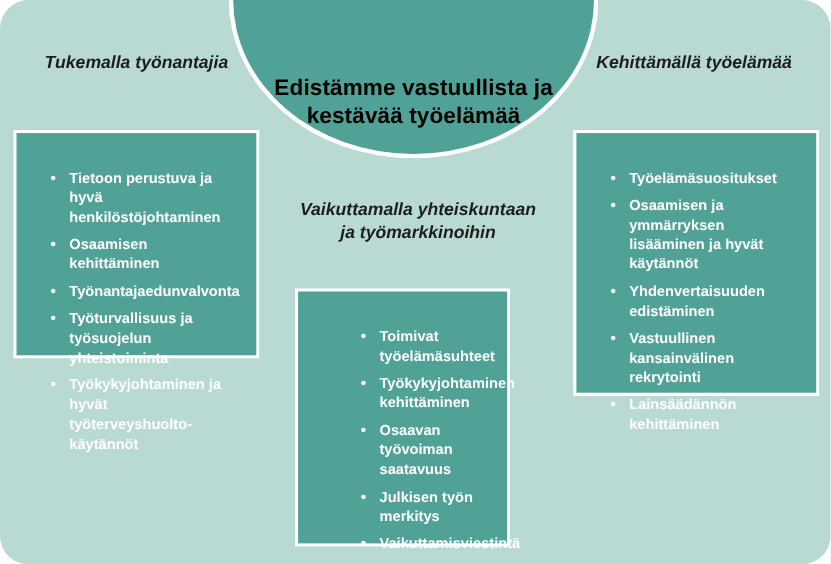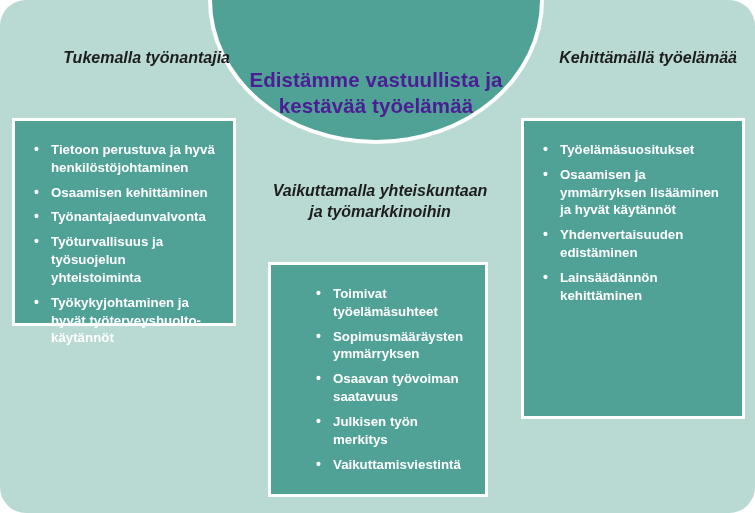--- a/index.html
+++ b/index.html
@@ -44,55 +44,55 @@
     display: flex;
     align-items: flex-end;
     justify-content: center;
   }
   .dome-inner {
     padding-bottom: 22px;
     width: 300px;
     text-align: center;
   }
   .dome-title {
-    color: #4c1d95;
+    color: #000000;
     font-size: 20.5px;
     font-weight: bold;
     line-height: 1.24;
     letter-spacing: .1px;
   }
   
   .side-heading {
     position: absolute;
-    text-align: right;
+    text-align: center;
     color: #1d1d1d;
     font-size: 16px;
     font-weight: bold;
     font-style: italic;
     line-height: 1.3;
   }
   #heading-left  { left: 18px;  top: 48px;  width: 212px; }
   #heading-right { left: 525px; top: 48px;  width: 212px; }
   #heading-center{ left: 272px; top: 181px; width: 216px; text-align: center; }
 
   
   .box {
     position: absolute;
     background: #4fa295;
     border: 3px solid #ffffff;
     box-sizing: border-box;
     padding: 16px 12px 16px 12px;
   }
   #box-left   { left: 12px;  top: 118px; width: 224px; height: 208px; }
-  #box-right  { left: 521px; top: 118px; width: 224px; height: 301px; }
-  #box-center { left: 268px; top: 262px; width: 220px; height: 235px; padding-left: 38px; }
+  #box-right  { left: 521px; top: 118px; width: 224px; height: 242px; }
+  #box-center { left: 268px; top: 262px; width: 196px; height: 235px; padding-left: 38px; }
 
   ul.bullets {
     list-style: none;
-    margin: 4px;
+    margin: 16px;
     padding: 0;
   }
   ul.bullets li {
     position: relative;
     color: #ffffff;
     font-size: 13.3px;
     font-weight: bold;
     line-height: 1.34;
     padding-left: 20px;
     margin-bottom: 7px;
@@ -130,29 +130,30 @@
       <li>Osaamisen kehittäminen</li>
       <li>Työnantajaedunvalvonta</li>
       <li>Työturvallisuus ja työsuojelun yhteistoiminta</li>
       <li>Työkykyjohtaminen ja hyvät työterveyshuolto-käytännöt</li>
     </ul>
   </div>
 
   <div class="box" id="box-center">
     <ul class="bullets">
       <li>Toimivat työelämäsuhteet</li>
-      <li>Sopimusmääräysten ymmärryksen</li>
+      <li>Työkykyjohtaminen kehittäminen</li>
       <li>Osaavan työvoiman saatavuus</li>
       <li>Julkisen työn merkitys</li>
       <li>Vaikuttamisviestintä</li>
     </ul>
   </div>
 
   <div class="box" id="box-right">
     <ul class="bullets">
       <li>Työelämäsuositukset</li>
       <li>Osaamisen ja ymmärryksen lisääminen ja hyvät käytännöt</li>
       <li>Yhdenvertaisuuden edistäminen</li>
+      <li>Vastuullinen kansainvälinen rekrytointi</li>
       <li>Lainsäädännön kehittäminen</li>
     </ul>
   </div>
 
 </div>
 
 </body></html>

